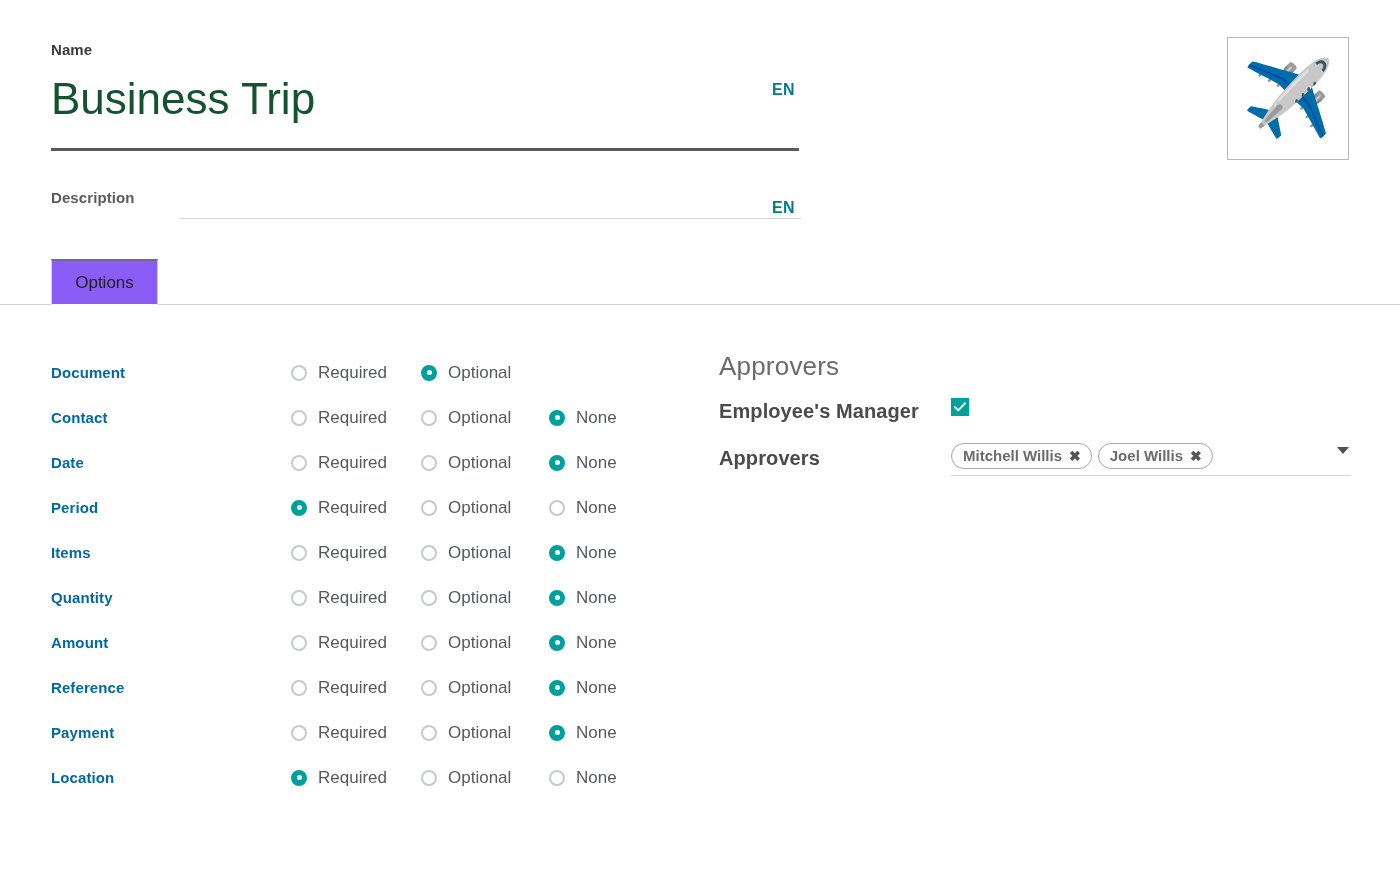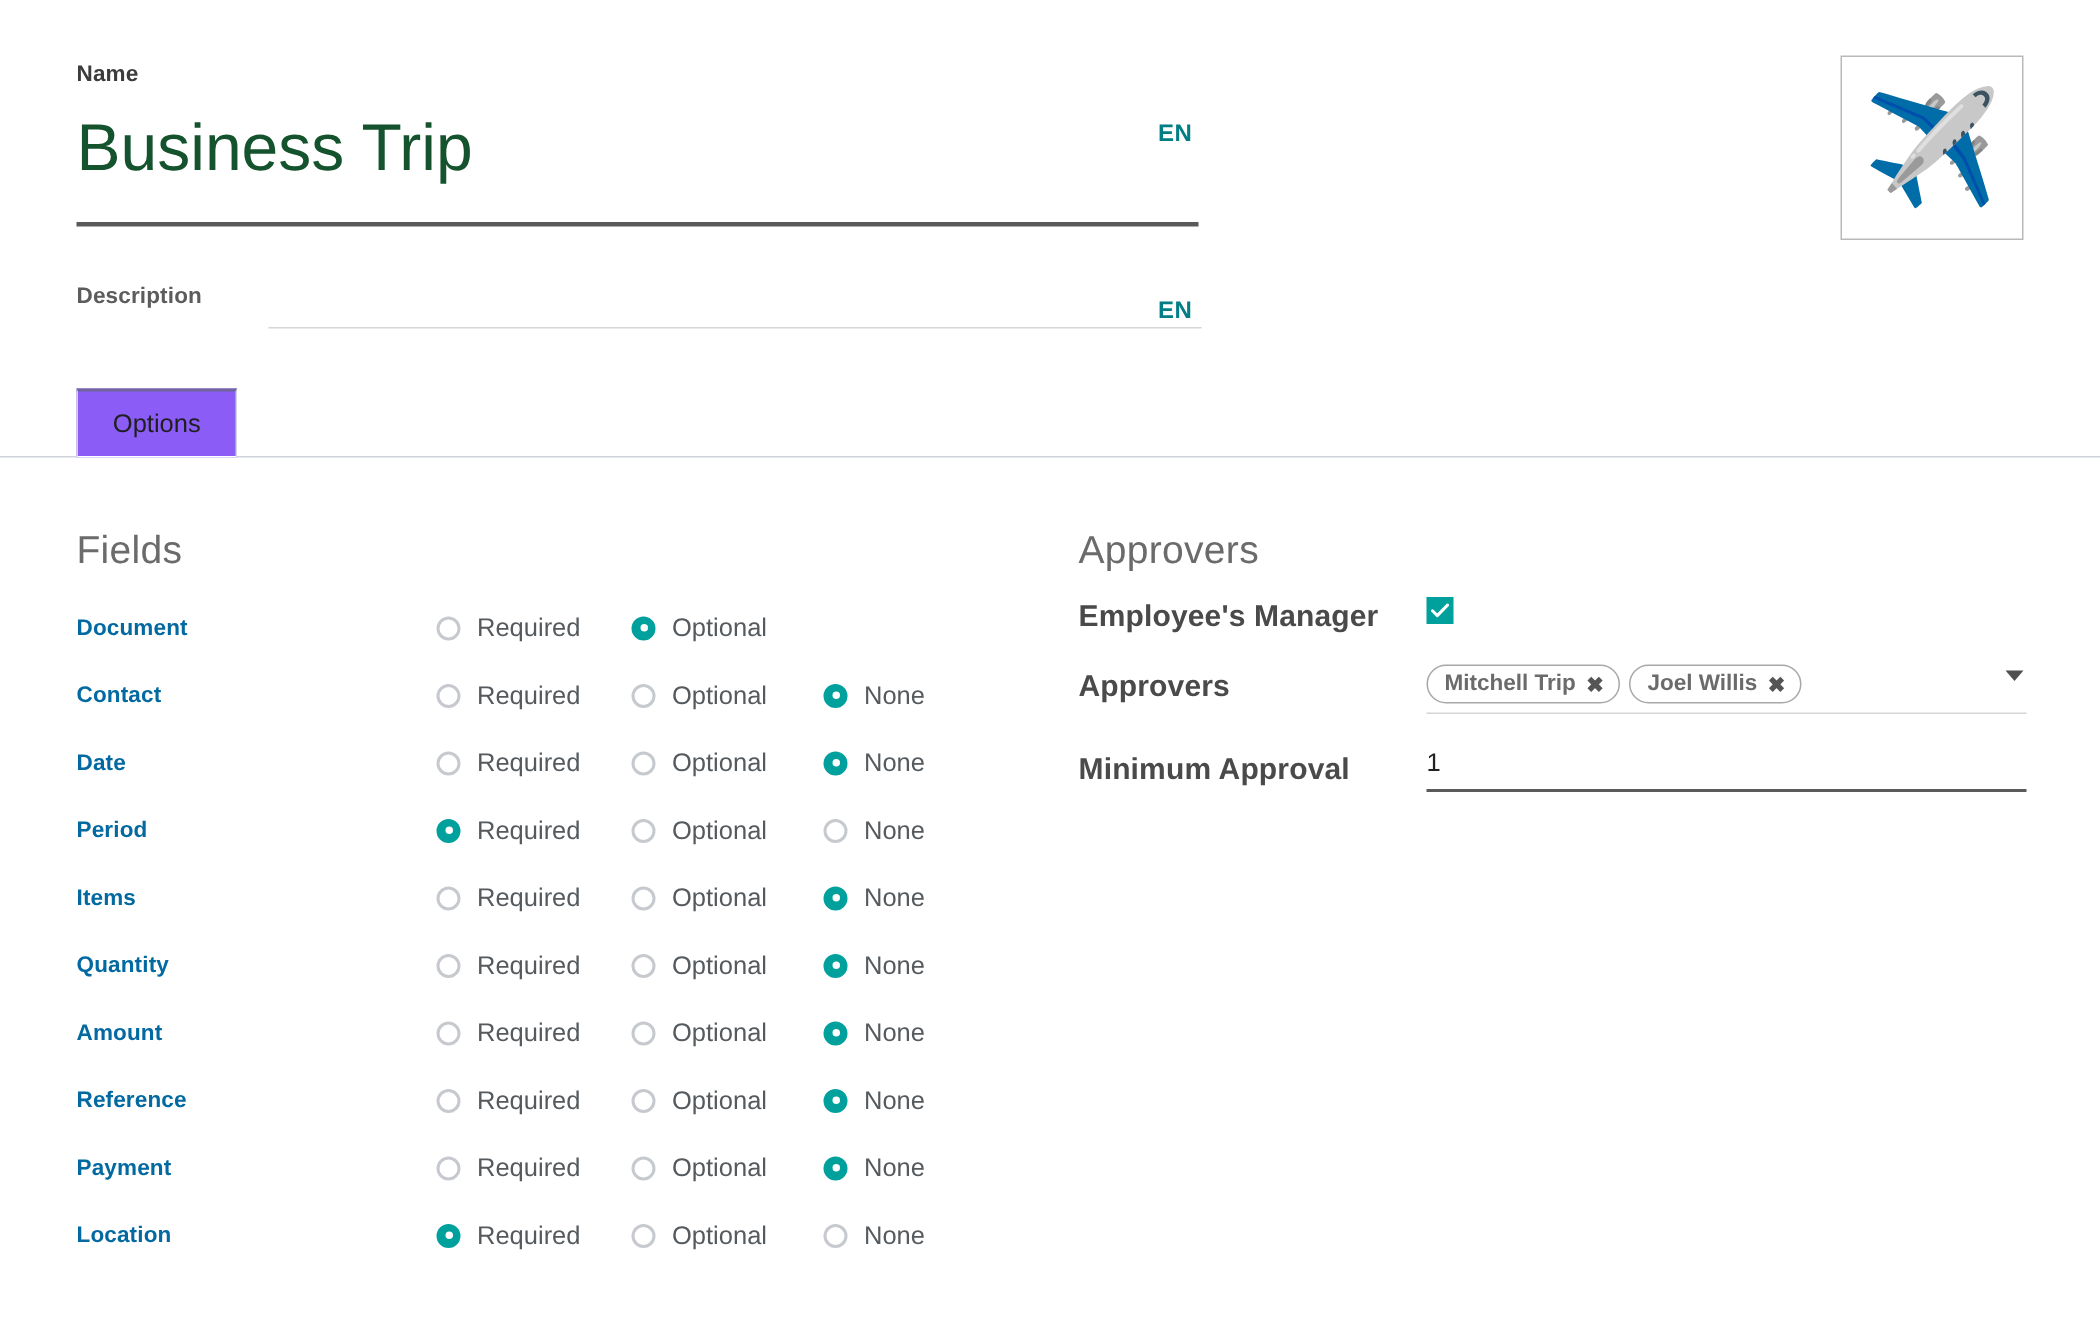--- a/index.html
+++ b/index.html
@@ -198,21 +198,20 @@
   </div>
 
   <div class="tabbar">
     <div class="tabbar-line"></div>
     <div class="tab">Options</div>
   </div>
 
   <div class="content">
 
     <div class="col-left">
-      <div class="section-title">Fields</div>
       <div id="fields-rows">
           <div class="frow">
             <div class="frow-label">Document</div>
             <div class="radios">
               <label class="radio-opt w-required">
                 <span class="radio"></span>
                 <span class="radio-label">Required</span>
               </label>
               <label class="radio-opt w-optional">
                 <span class="radio checked"></span>
@@ -389,36 +388,30 @@
           </span>
         </div>
       </div>
 
       <div class="arow" style="margin-top:2px;">
         <div class="arow-label">Approvers</div>
         <div class="arow-ctrl">
           <div class="many2many">
             <span id="approver-chips" style="display:flex; gap:6px; align-items:center;">
                 <span class="chip">
-                  <span>Mitchell Trip</span>
+                  <span>Mitchell Willis</span>
                   <span class="chip-x">✖</span>
                 </span>
                 <span class="chip">
                   <span>Joel Willis</span>
                   <span class="chip-x">✖</span>
                 </span>
               </span>
             <span class="caret"></span>
           </div>
         </div>
       </div>
 
       <div class="spacer-10"></div>
 
-      <div class="arow">
-        <div class="arow-label">Minimum Approval</div>
-        <div class="arow-ctrl">
-          <div class="num-field">1</div>
-        </div>
-      </div>
     </div>
   </div>
 </div>
 
 </body></html>

